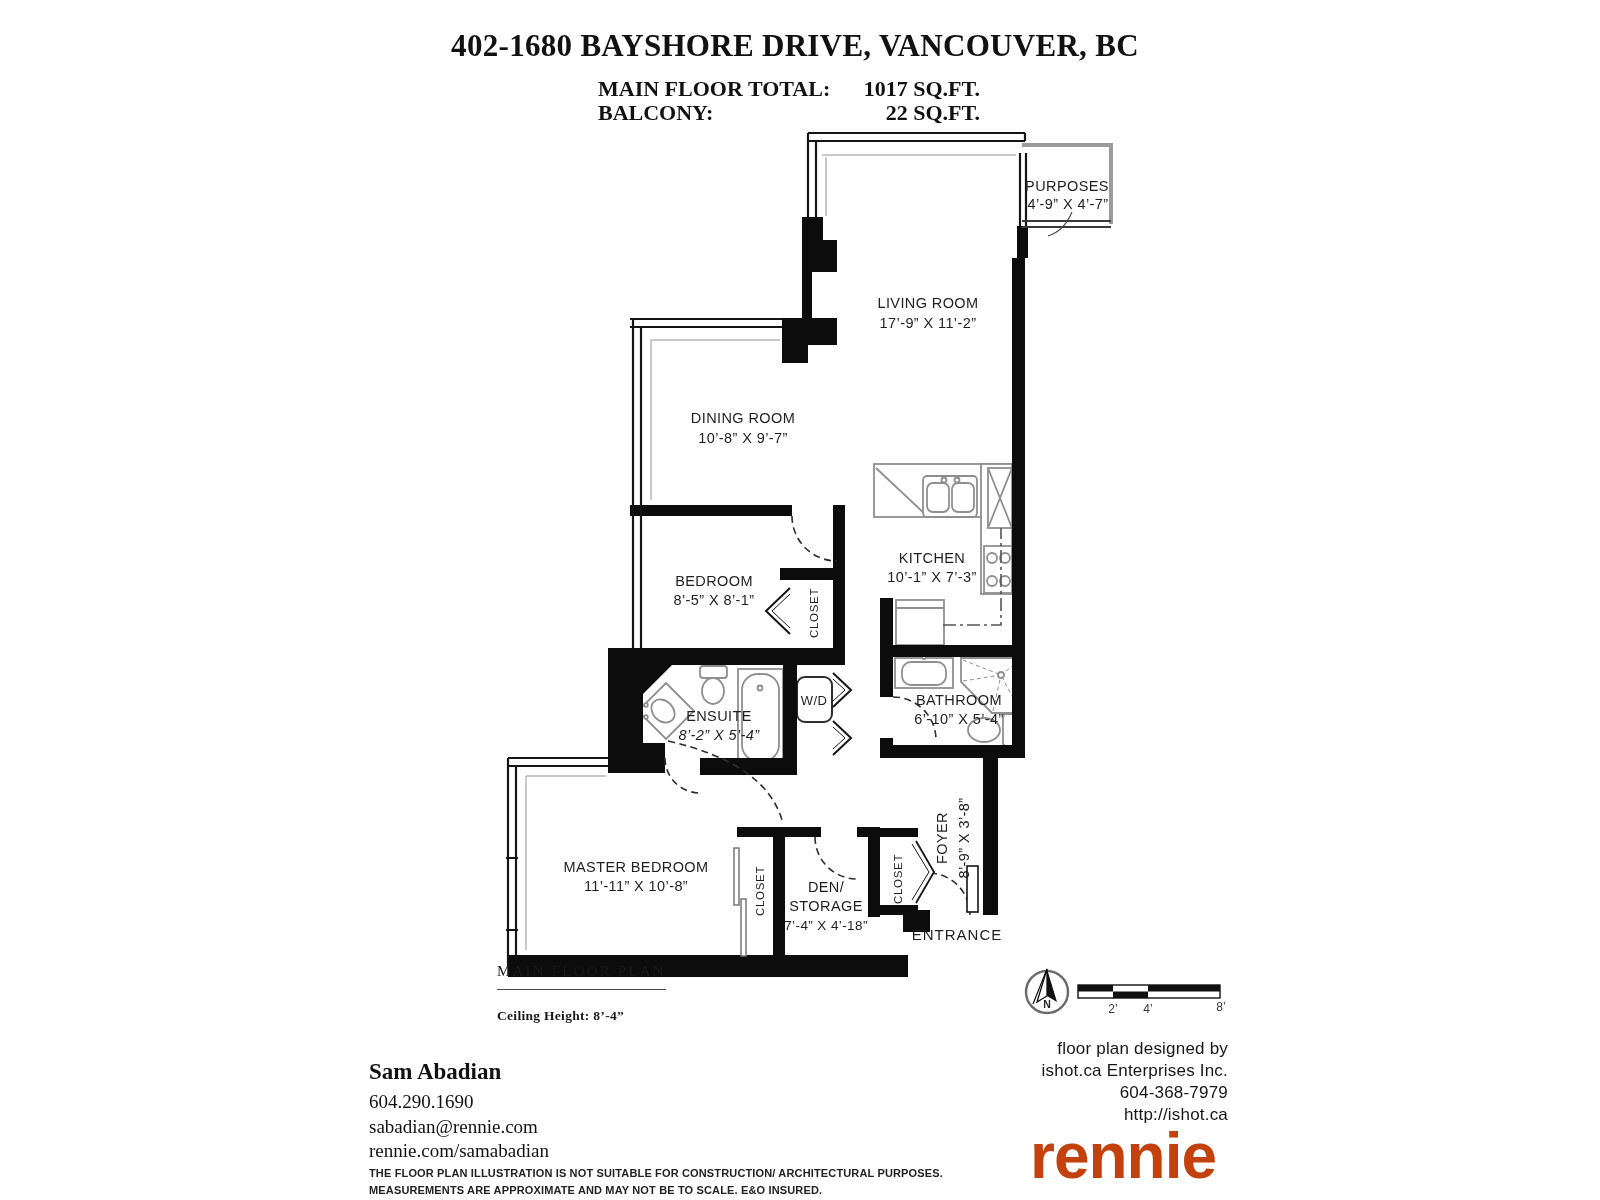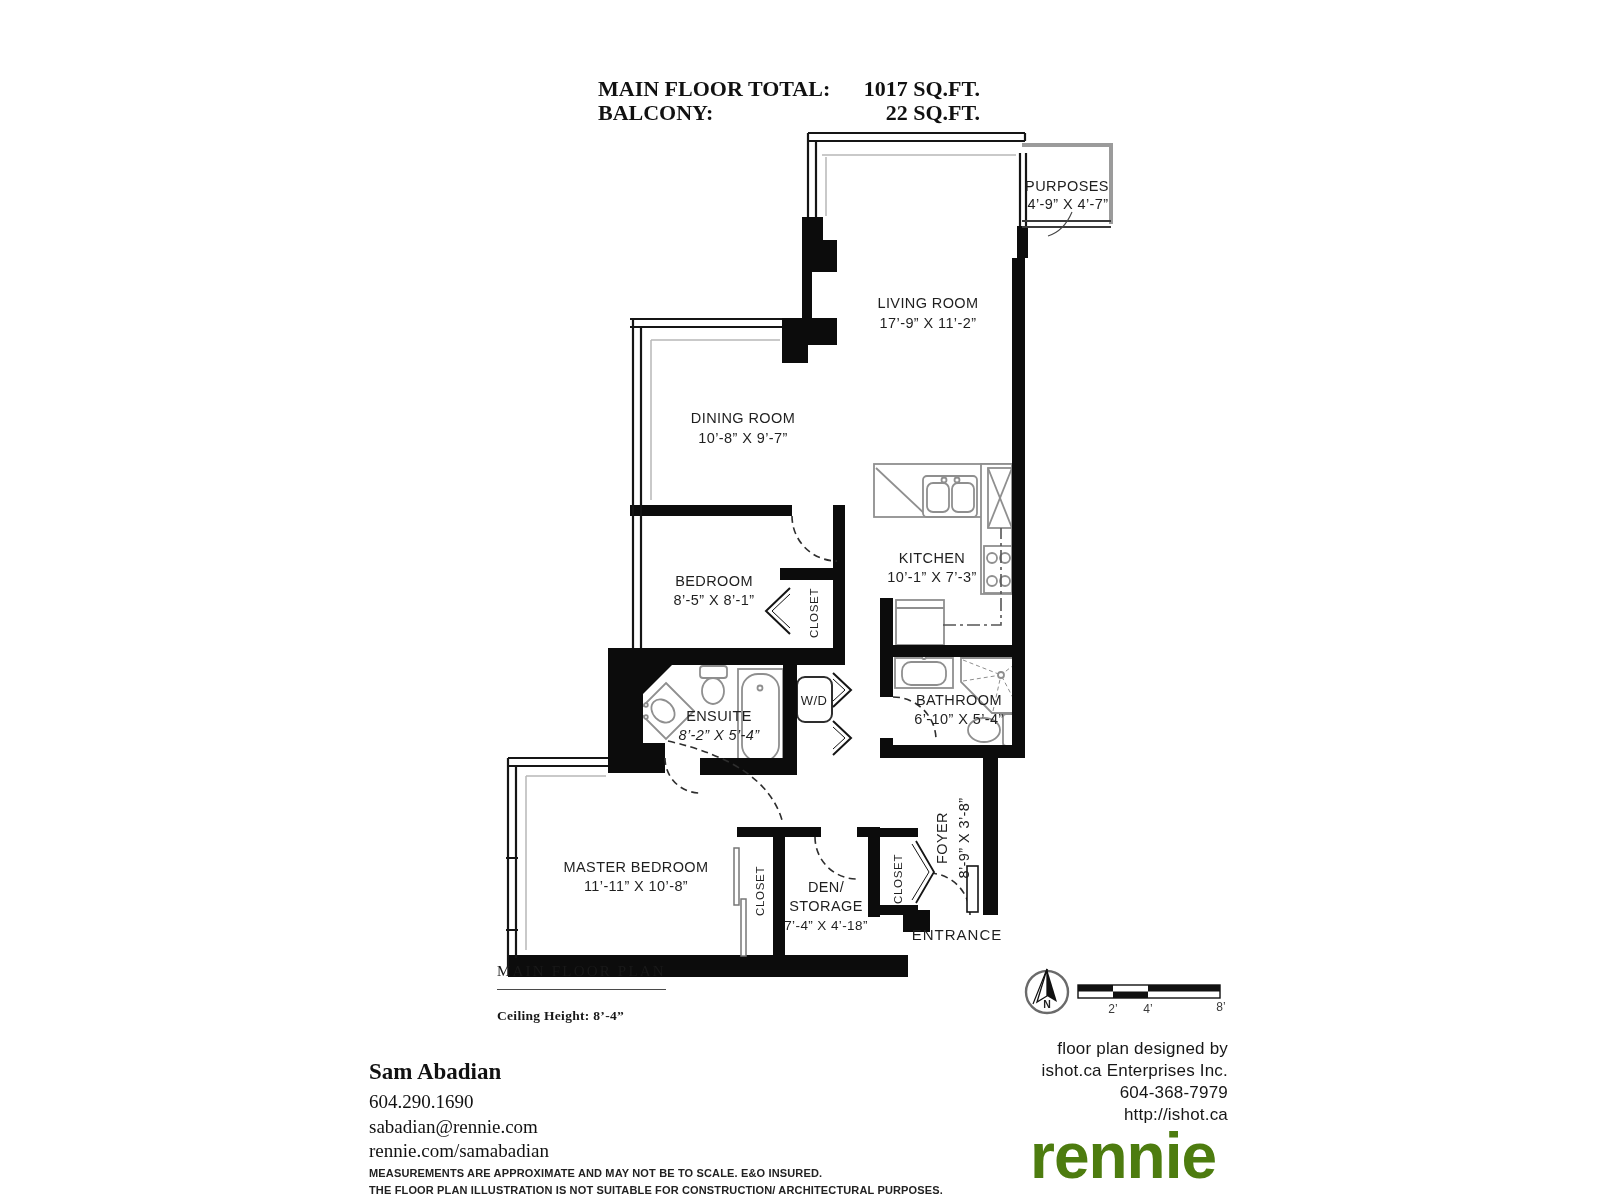--- a/index.html
+++ b/index.html
@@ -175,20 +175,21 @@
     </g>
 
     <g>
       <rect x="1078" y="985" width="142" height="13" fill="#fff" stroke="#111" stroke-width="1.4"></rect>
       <rect x="1078" y="985" width="35" height="6.5" fill="#111"></rect>
       <rect x="1148" y="985" width="72" height="6.5" fill="#111"></rect>
       <rect x="1113" y="991.5" width="35" height="6.5" fill="#111"></rect>
     </g>
   </svg>
 
+  <div class="title">402-1680 BAYSHORE DRIVE, VANCOUVER, BC</div>
   <div class="summary">
     <div class="row">
       <span>MAIN FLOOR TOTAL:</span>
       <span>1017 SQ.FT.</span>
     </div>
     <div class="row">
       <span>BALCONY:</span>
       <span>22 SQ.FT.</span>
     </div>
   </div>
@@ -245,26 +246,26 @@
   </div>
 
   <div class="agent" style="left:369px;">
     <div class="nm">Sam Abadian</div>
     <div class="ln">604.290.1690</div>
     <div class="ln">sabadian@rennie.com</div>
     <div class="ln">rennie.com/samabadian</div>
   </div>
 
   <div class="disclaimer">
+    <div>THE FLOOR PLAN ILLUSTRATION IS NOT SUITABLE FOR CONSTRUCTION/ ARCHITECTURAL PURPOSES.</div>
     <div>MEASUREMENTS ARE APPROXIMATE AND MAY NOT BE TO SCALE. E&amp;O INSURED.</div>
-    <div>THE FLOOR PLAN ILLUSTRATION IS NOT SUITABLE FOR CONSTRUCTION/ ARCHITECTURAL PURPOSES.</div>
   </div>
 
   <div class="designer">
     <div>floor plan designed by</div>
     <div>ishot.ca Enterprises Inc.</div>
     <div>604-368-7979</div>
     <div>http://ishot.ca</div>
   </div>
 
-  <div class="brand" style="color: #4d7c0f;">rennie</div>
+  <div class="brand" style="color: #c2410c;">rennie</div>
 
 </div>
 
 </body></html>

